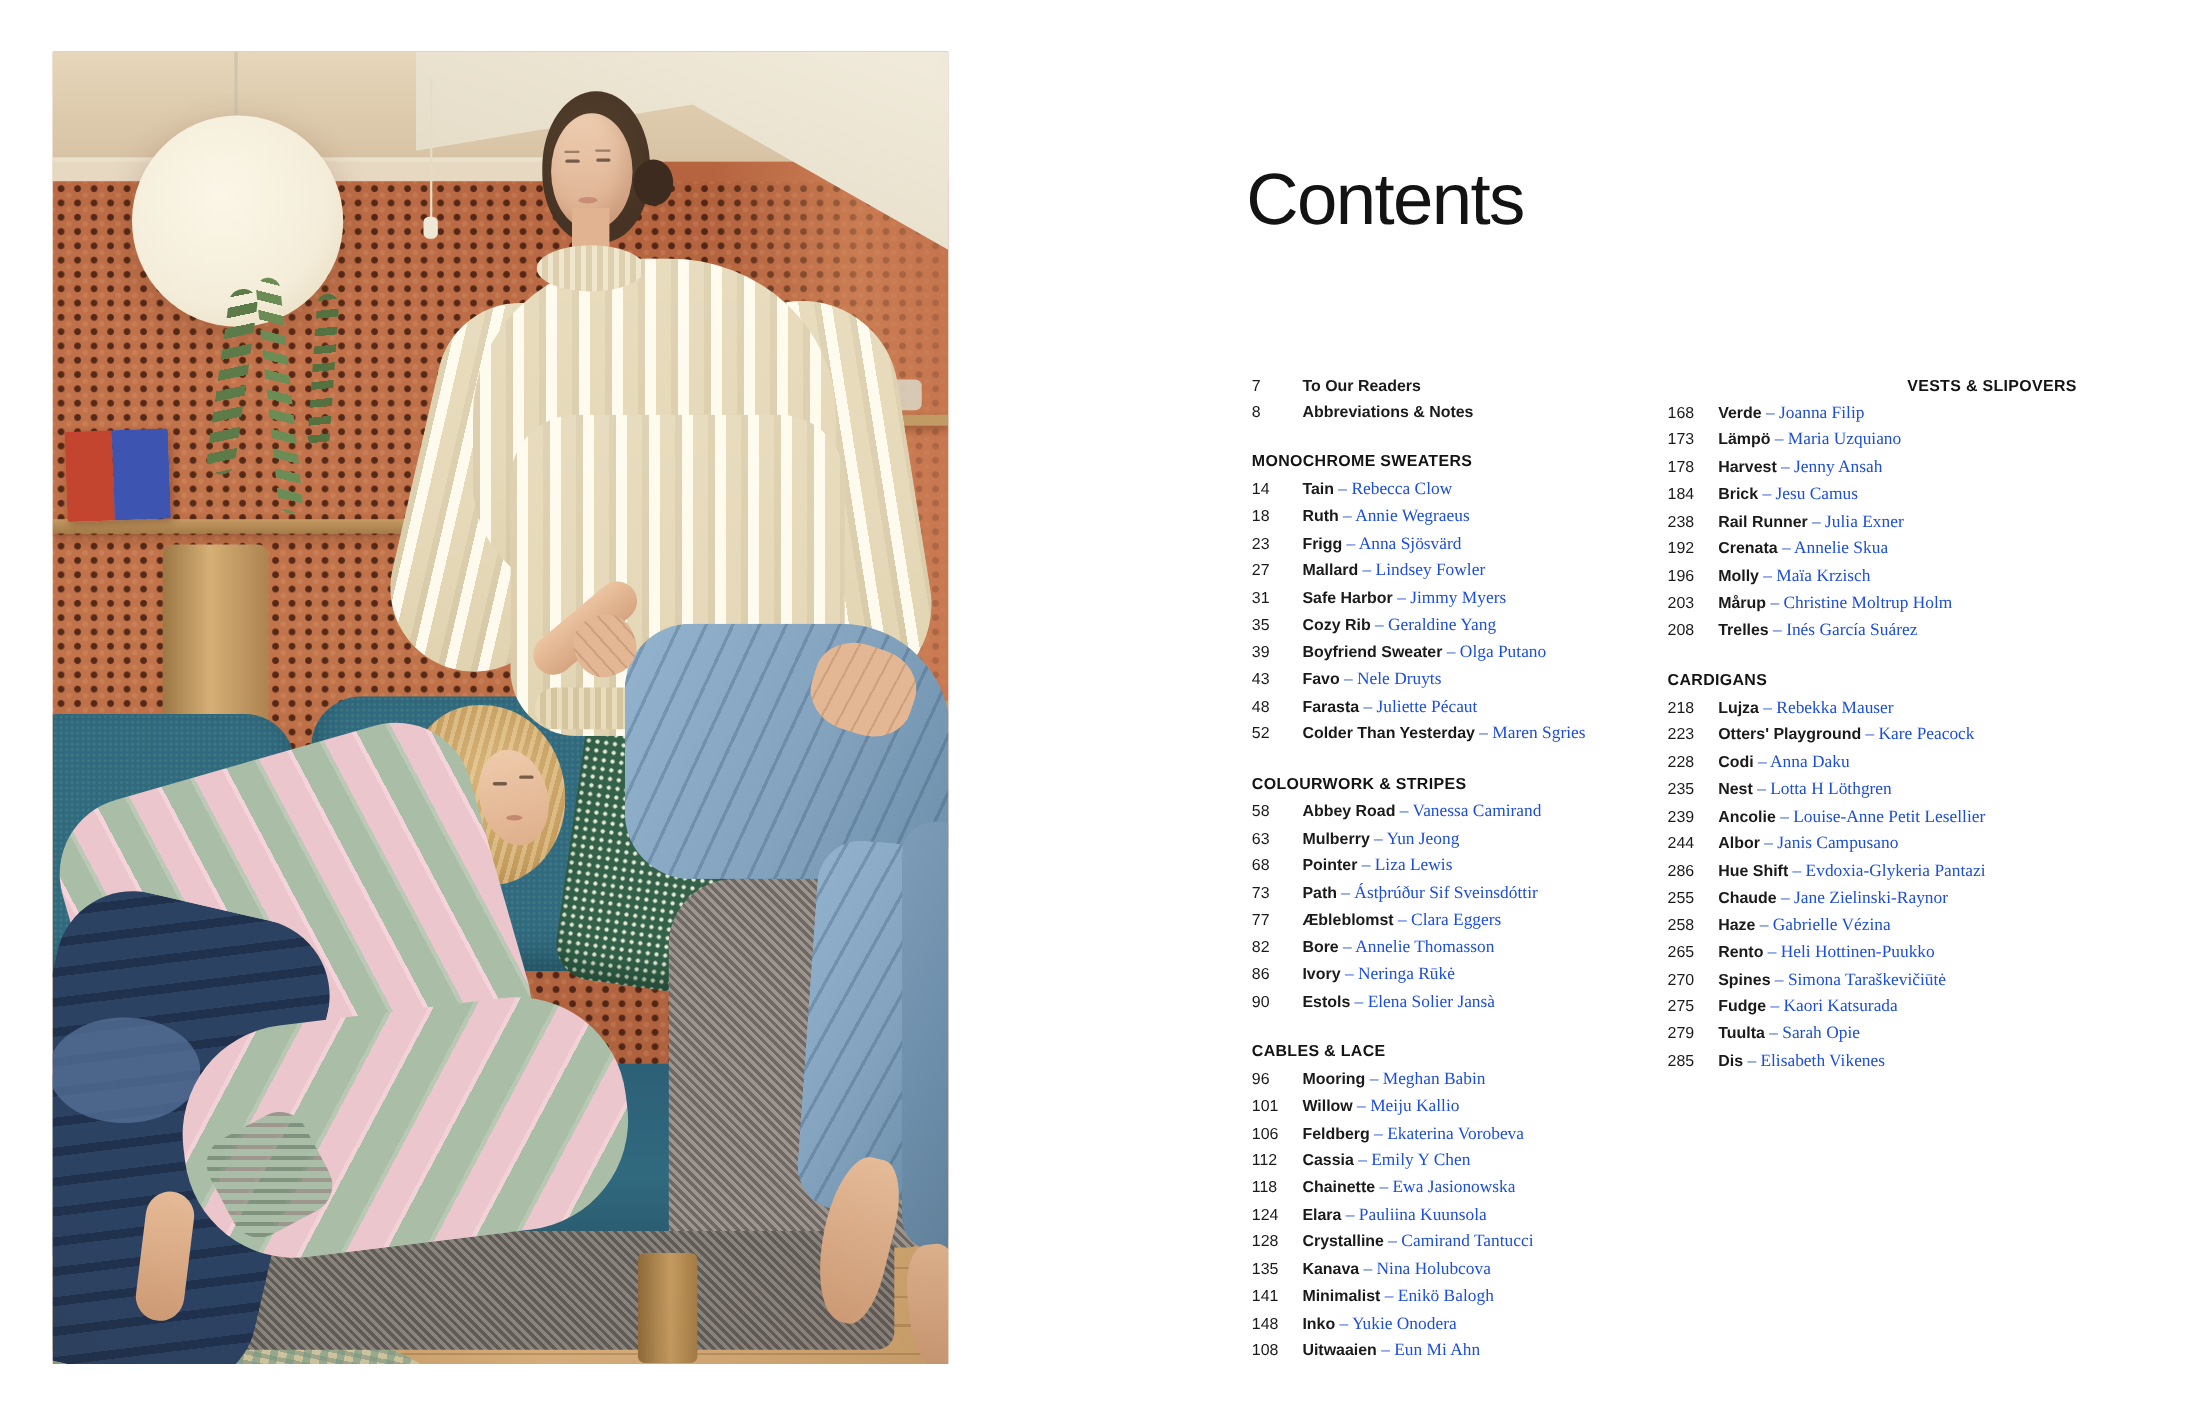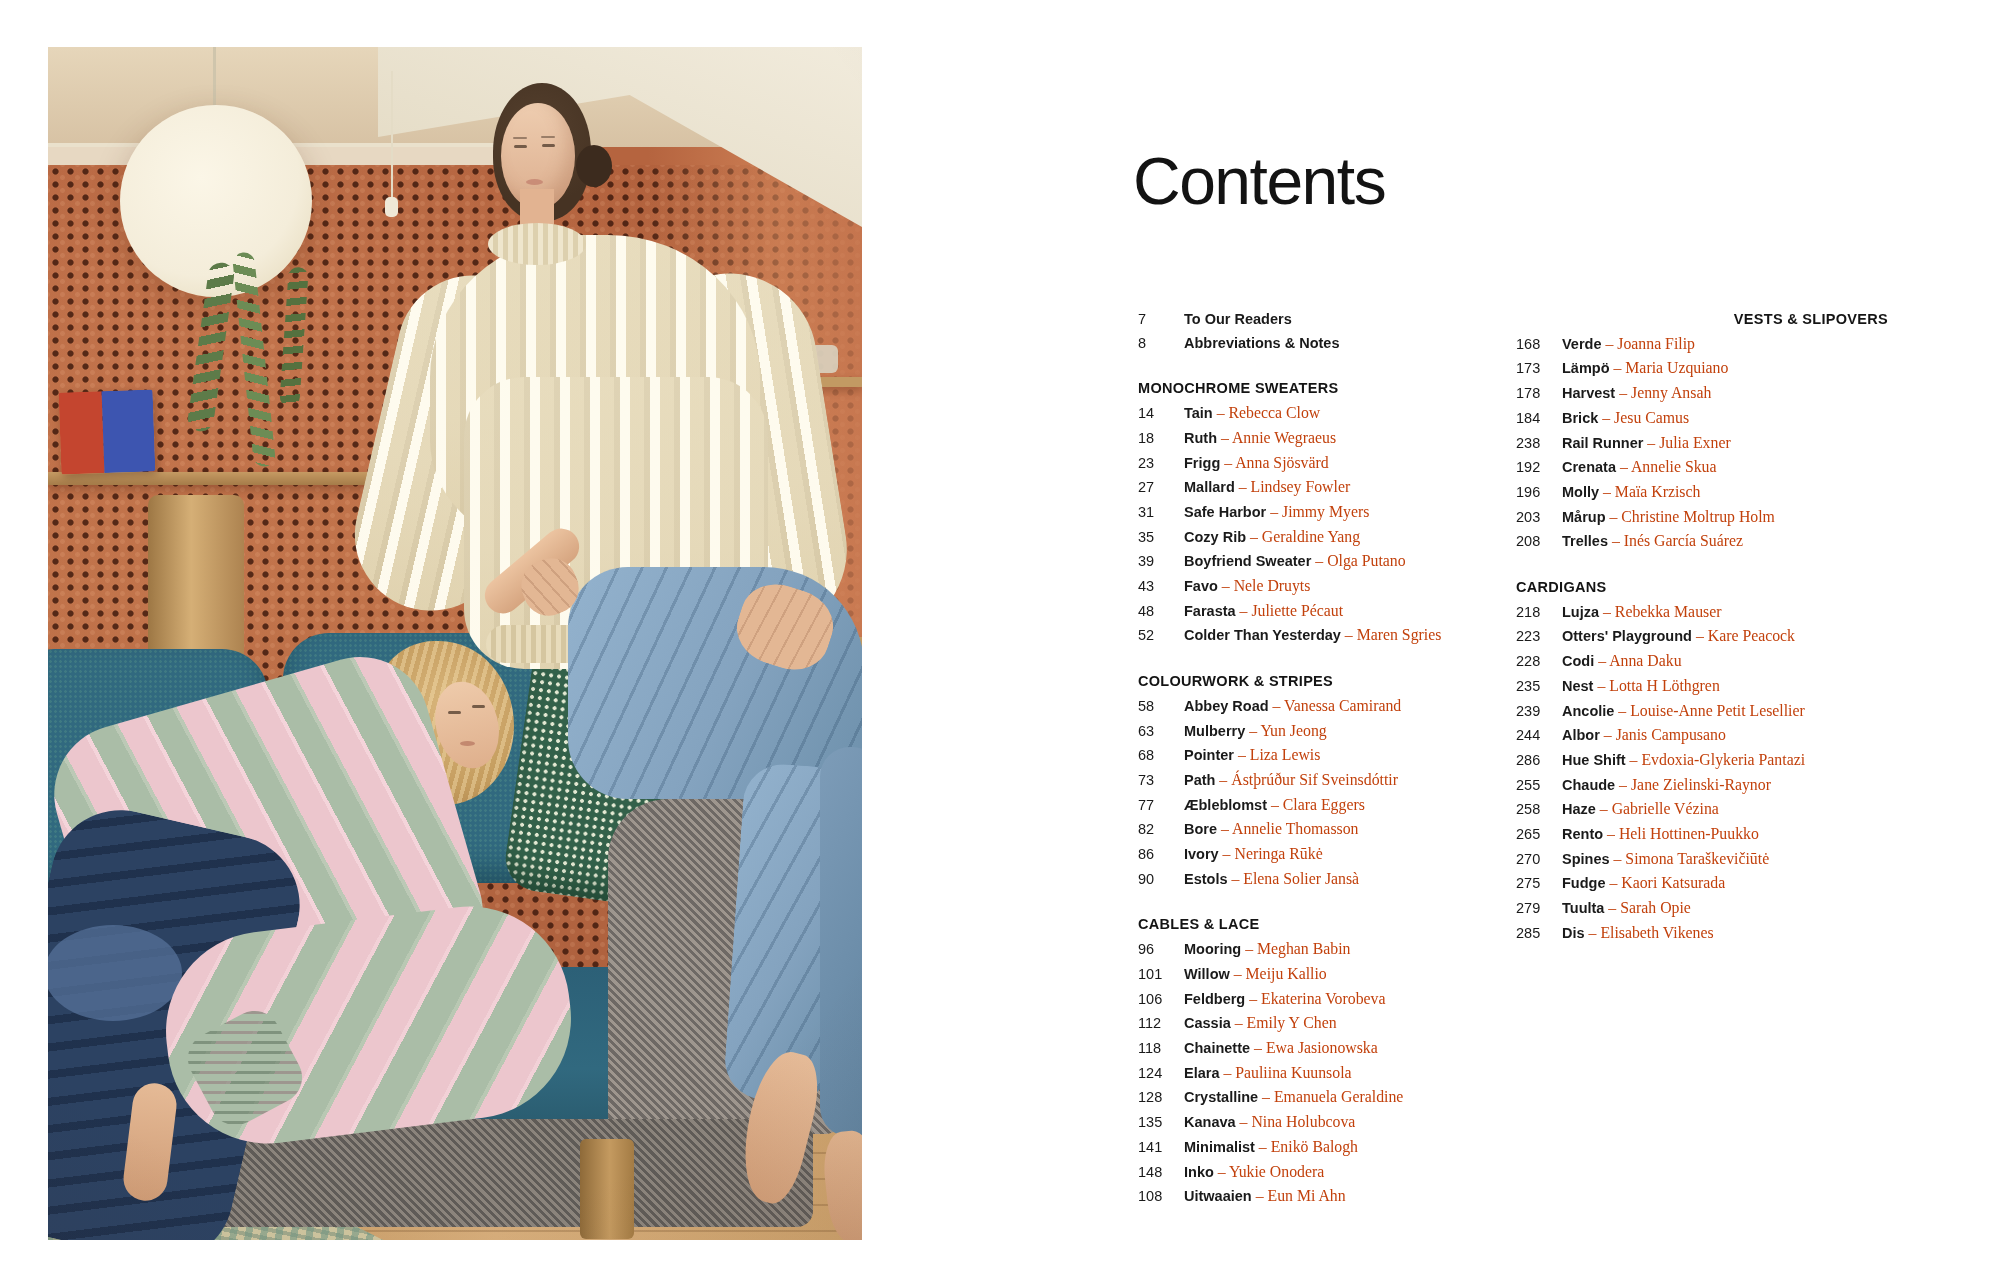--- a/index.html
+++ b/index.html
@@ -143,28 +143,28 @@
     background:repeating-linear-gradient(125deg,var(--stripe-sage) 0 30px,#b9c8b3 30px 34px,var(--stripe-pink) 34px 62px,#f2d1d7 62px 66px);}
   .cuff{left:148px;top:972px;width:98px;height:98px;border-radius:26px;transform:rotate(-28deg);
     background:repeating-linear-gradient(28deg,rgba(92,112,92,.55) 0 3px,var(--stripe-sage) 3px 10px);}
   .hand-hang{left:80px;top:1036px;width:44px;height:118px;border-radius:22px;transform:rotate(7deg);
     background:linear-gradient(180deg,#e5ba96,#cf9c76);}
   .vignette{left:0;top:0;width:100%;height:100%;pointer-events:none;
     background:radial-gradient(120% 100% at 45% 40%,rgba(0,0,0,0) 58%,rgba(70,40,25,.16));}
 
   
   .title{position:absolute;left:1133px;top:143px;font-size:66px;letter-spacing:-1.5px;color:#131313;}
-  .toc-col{position:absolute;top:308px;width:372px;}
+  .toc-col{position:absolute;top:340px;width:372px;}
   .col1{left:1138px;} .col2{left:1516px;}
   .toc-heading{line-height:23.7px;margin-top:22px;font-weight:700;font-size:14.5px;letter-spacing:.3px;color:#141414;}
   .toc-heading:first-child{margin-top:0;text-align:right;}
   .toc-row{line-height:23.7px;white-space:nowrap;font-size:14.5px;color:#1a1a1a;}
   .pg{display:inline-block;width:46px;font-weight:400;}
   .nm{font-weight:700;}
-  .ds{font-family:"Liberation Serif",serif;font-size:15.8px;font-weight:400;color:#c2410c;}
+  .ds{font-family:"Liberation Serif",serif;font-size:15.8px;font-weight:400;color:#1d4ed8;}
 </style>
 </head>
 <body>
 
 <div class="page">
 
   <div class="photo">
     <div class="ceiling-beige"></div>
     <div class="wall-trim"></div>
     <div class="wall-dots"></div>
@@ -268,21 +268,21 @@
       <div class="toc-row"><span class="pg">82</span><span class="nm">Bore</span><span class="ds"> – Annelie Thomasson</span></div>
       <div class="toc-row"><span class="pg">86</span><span class="nm">Ivory</span><span class="ds"> – Neringa Rūkė</span></div>
       <div class="toc-row"><span class="pg">90</span><span class="nm">Estols</span><span class="ds"> – Elena Solier Jansà</span></div>
       <div class="toc-heading">CABLES &amp; LACE</div>
       <div class="toc-row"><span class="pg">96</span><span class="nm">Mooring</span><span class="ds"> – Meghan Babin</span></div>
       <div class="toc-row"><span class="pg">101</span><span class="nm">Willow</span><span class="ds"> – Meiju Kallio</span></div>
       <div class="toc-row"><span class="pg">106</span><span class="nm">Feldberg</span><span class="ds"> – Ekaterina Vorobeva</span></div>
       <div class="toc-row"><span class="pg">112</span><span class="nm">Cassia</span><span class="ds"> – Emily Y Chen</span></div>
       <div class="toc-row"><span class="pg">118</span><span class="nm">Chainette</span><span class="ds"> – Ewa Jasionowska</span></div>
       <div class="toc-row"><span class="pg">124</span><span class="nm">Elara</span><span class="ds"> – Pauliina Kuunsola</span></div>
-      <div class="toc-row"><span class="pg">128</span><span class="nm">Crystalline</span><span class="ds"> – Emanuela Geraldine</span></div>
+      <div class="toc-row"><span class="pg">128</span><span class="nm">Crystalline</span><span class="ds"> – Camirand Tantucci</span></div>
       <div class="toc-row"><span class="pg">135</span><span class="nm">Kanava</span><span class="ds"> – Nina Holubcova</span></div>
       <div class="toc-row"><span class="pg">141</span><span class="nm">Minimalist</span><span class="ds"> – Enikö Balogh</span></div>
       <div class="toc-row"><span class="pg">148</span><span class="nm">Inko</span><span class="ds"> – Yukie Onodera</span></div>
       <div class="toc-row"><span class="pg">108</span><span class="nm">Uitwaaien</span><span class="ds"> – Eun Mi Ahn</span></div>
     </div>
   <div class="toc-col col2">
       <div class="toc-heading">VESTS &amp; SLIPOVERS</div>
       <div class="toc-row"><span class="pg">168</span><span class="nm">Verde</span><span class="ds"> – Joanna Filip</span></div>
       <div class="toc-row"><span class="pg">173</span><span class="nm">Lämpö</span><span class="ds"> – Maria Uzquiano</span></div>
       <div class="toc-row"><span class="pg">178</span><span class="nm">Harvest</span><span class="ds"> – Jenny Ansah</span></div>

